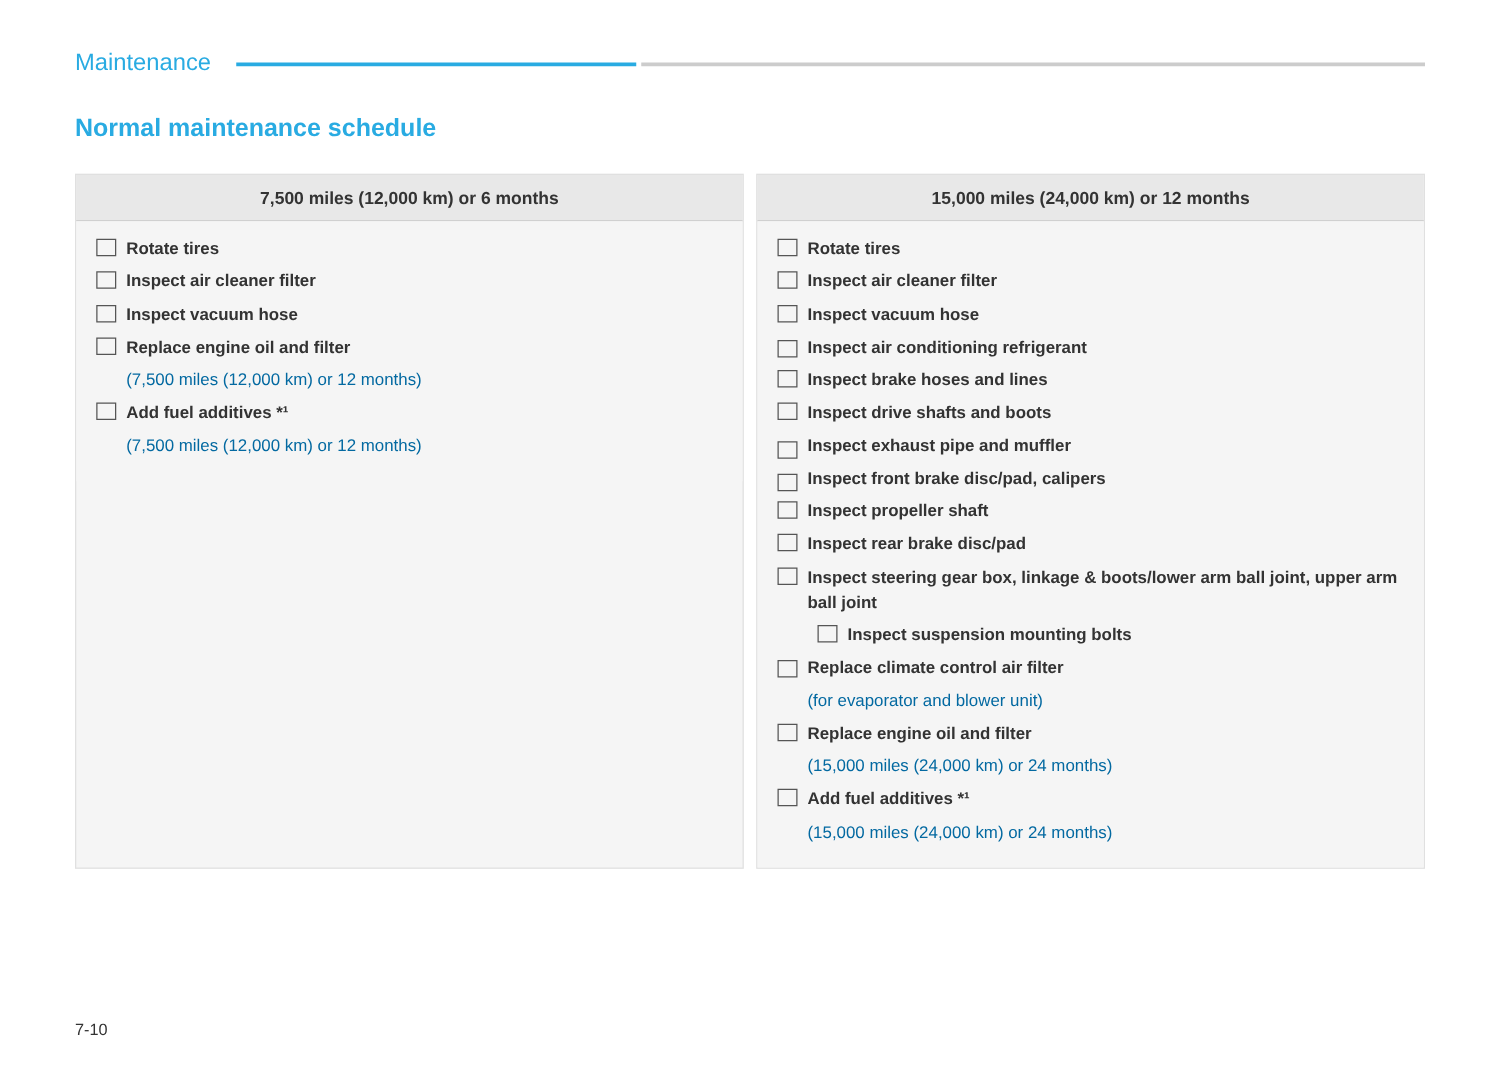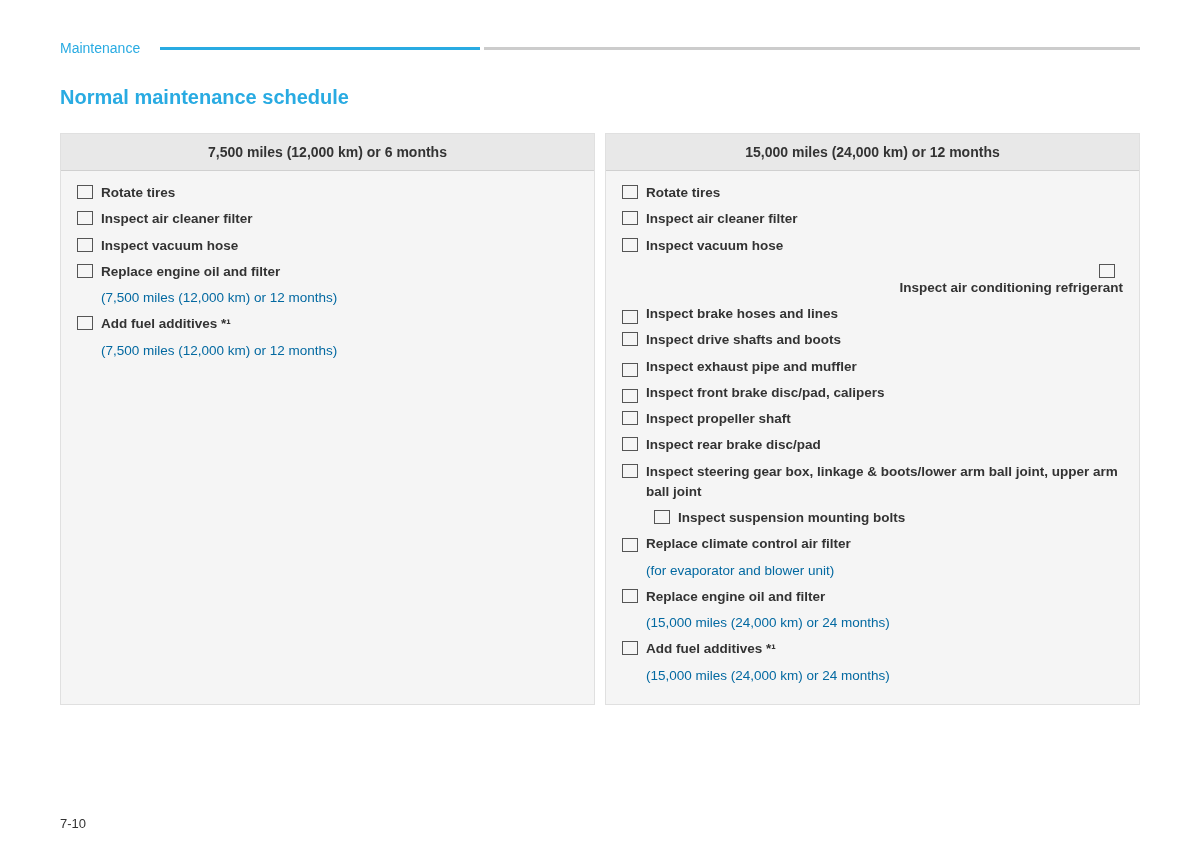--- a/index.html
+++ b/index.html
@@ -21,21 +21,21 @@
 
     
     .header {
       display: flex;
       align-items: center;
       margin-bottom: 30px;
     }
 
     .header-title {
       color: #29abe2;
-      font-size: 14px;
+      font-size: 19px;
       font-weight: 500;
       padding-right: 20px;
       white-space: nowrap;
     }
 
     .header-line-blue {
       height: 3px;
       background: #29abe2;
       width: 320px;
       margin-right: 4px;
@@ -197,28 +197,28 @@
 
     </div>
           <div>
       <div class="checklist-item" style="align-items: flex-start;">
         <span class="checkbox-icon"></span>
         <span class="item-text">Inspect vacuum hose</span>
       </div>
 
     </div>
           <div>
-      <div class="checklist-item" style="align-items: flex-end; flex-direction: column;">
+      <div class="checklist-item" style="align-items: center;">
         <span class="checkbox-icon"></span>
         <span class="item-text">Inspect air conditioning refrigerant</span>
       </div>
 
     </div>
           <div>
-      <div class="checklist-item" style="align-items: flex-end;">
+      <div class="checklist-item" style="align-items: flex-start;">
         <span class="checkbox-icon"></span>
         <span class="item-text">Inspect brake hoses and lines</span>
       </div>
 
     </div>
           <div>
       <div class="checklist-item" style="align-items: flex-start;">
         <span class="checkbox-icon"></span>
         <span class="item-text">Inspect drive shafts and boots</span>
       </div>

